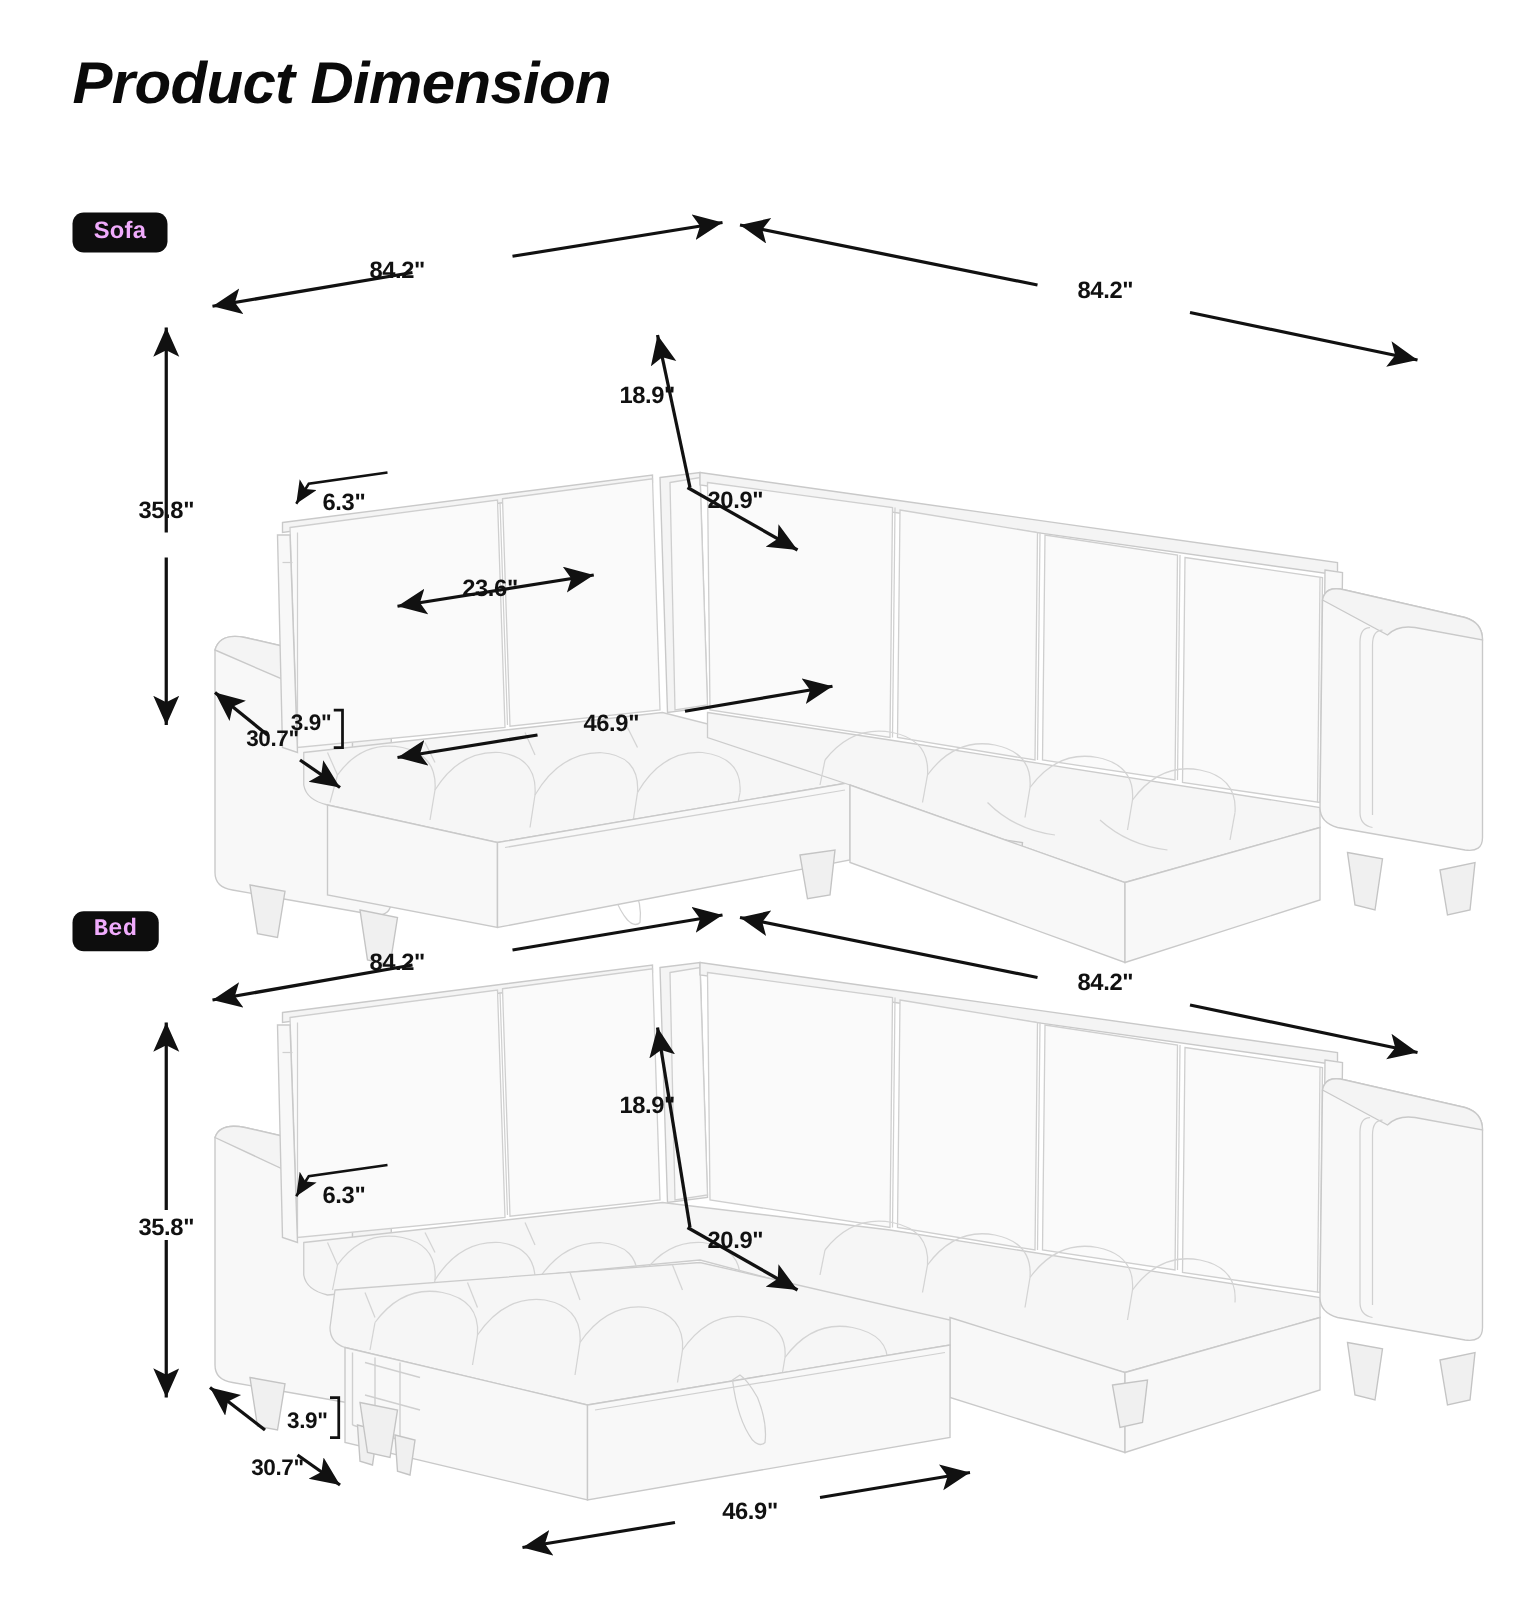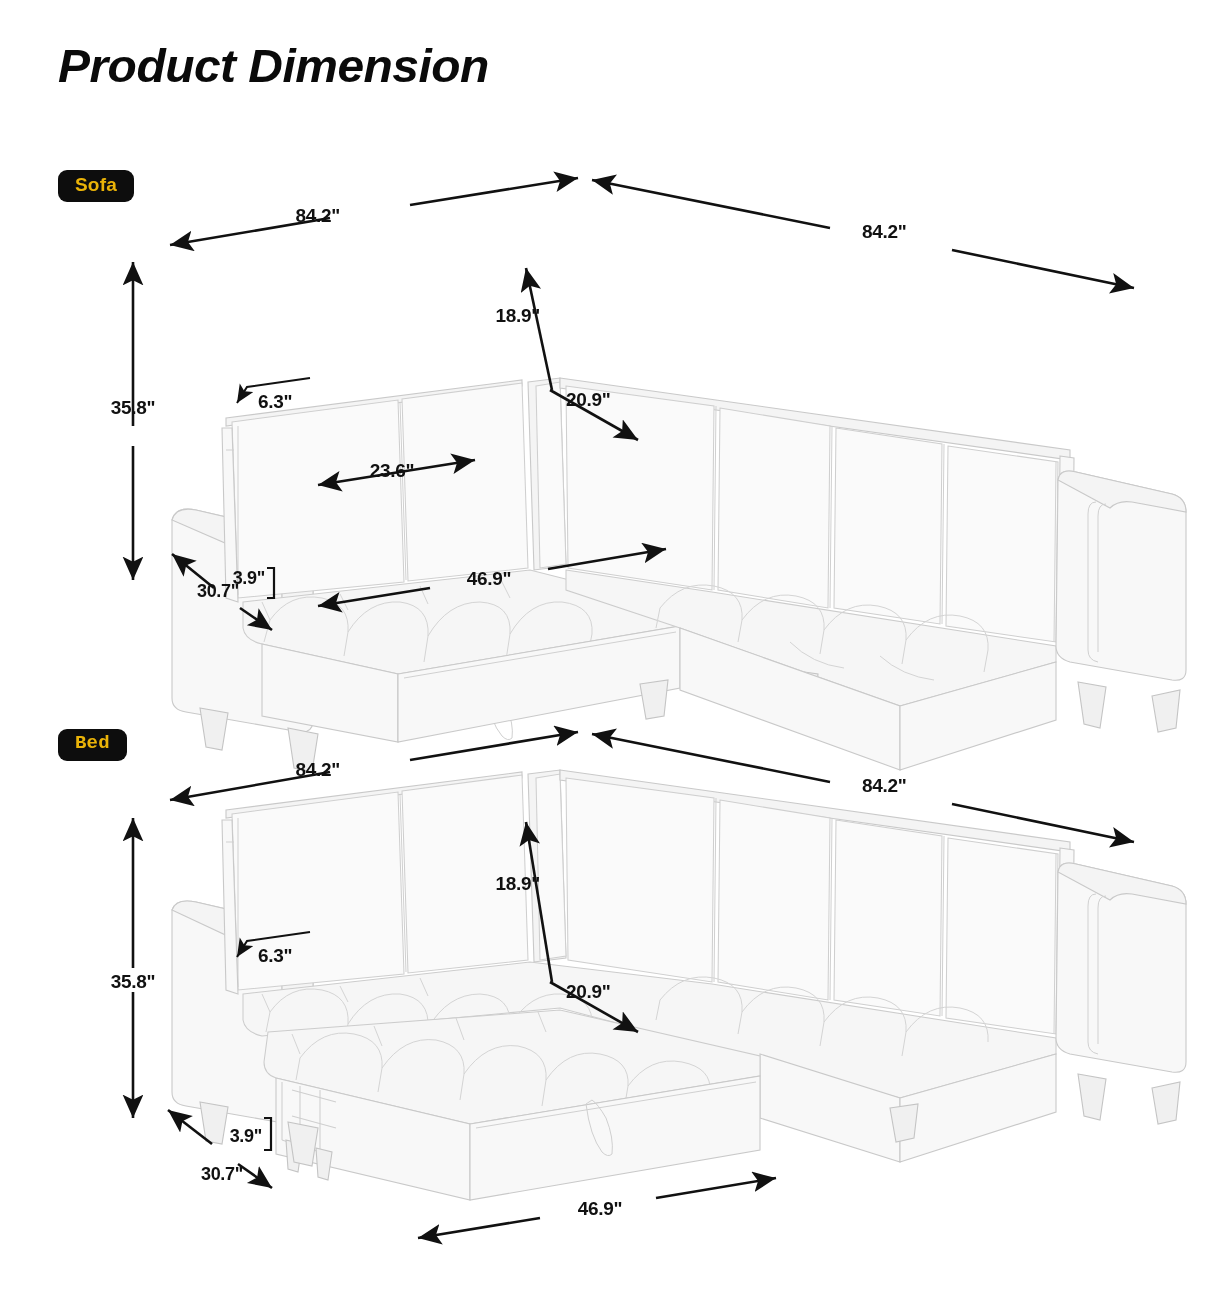--- a/index.html
+++ b/index.html
@@ -29,21 +29,21 @@
     white-space: nowrap;
     transform: scaleX(1.02);
     transform-origin: left center;
   }
   .badge {
     position: absolute;
     display: flex;
     align-items: center;
     justify-content: center;
     background: #0d0d0d;
-    color: #eab308;
+    color: #f0abfc;
     border-radius: 9px;
     font-size: 19px;
     font-weight: bold;
     padding: 4px 17px 6px 17px;
     letter-spacing: 0.2px;
     line-height: 1.15;
   }
   #badge-sofa { left: 58px; top: 170px; }
   #badge-bed  { left: 58px; top: 729px; font-family: Liberation Mono, monospace; }
 

